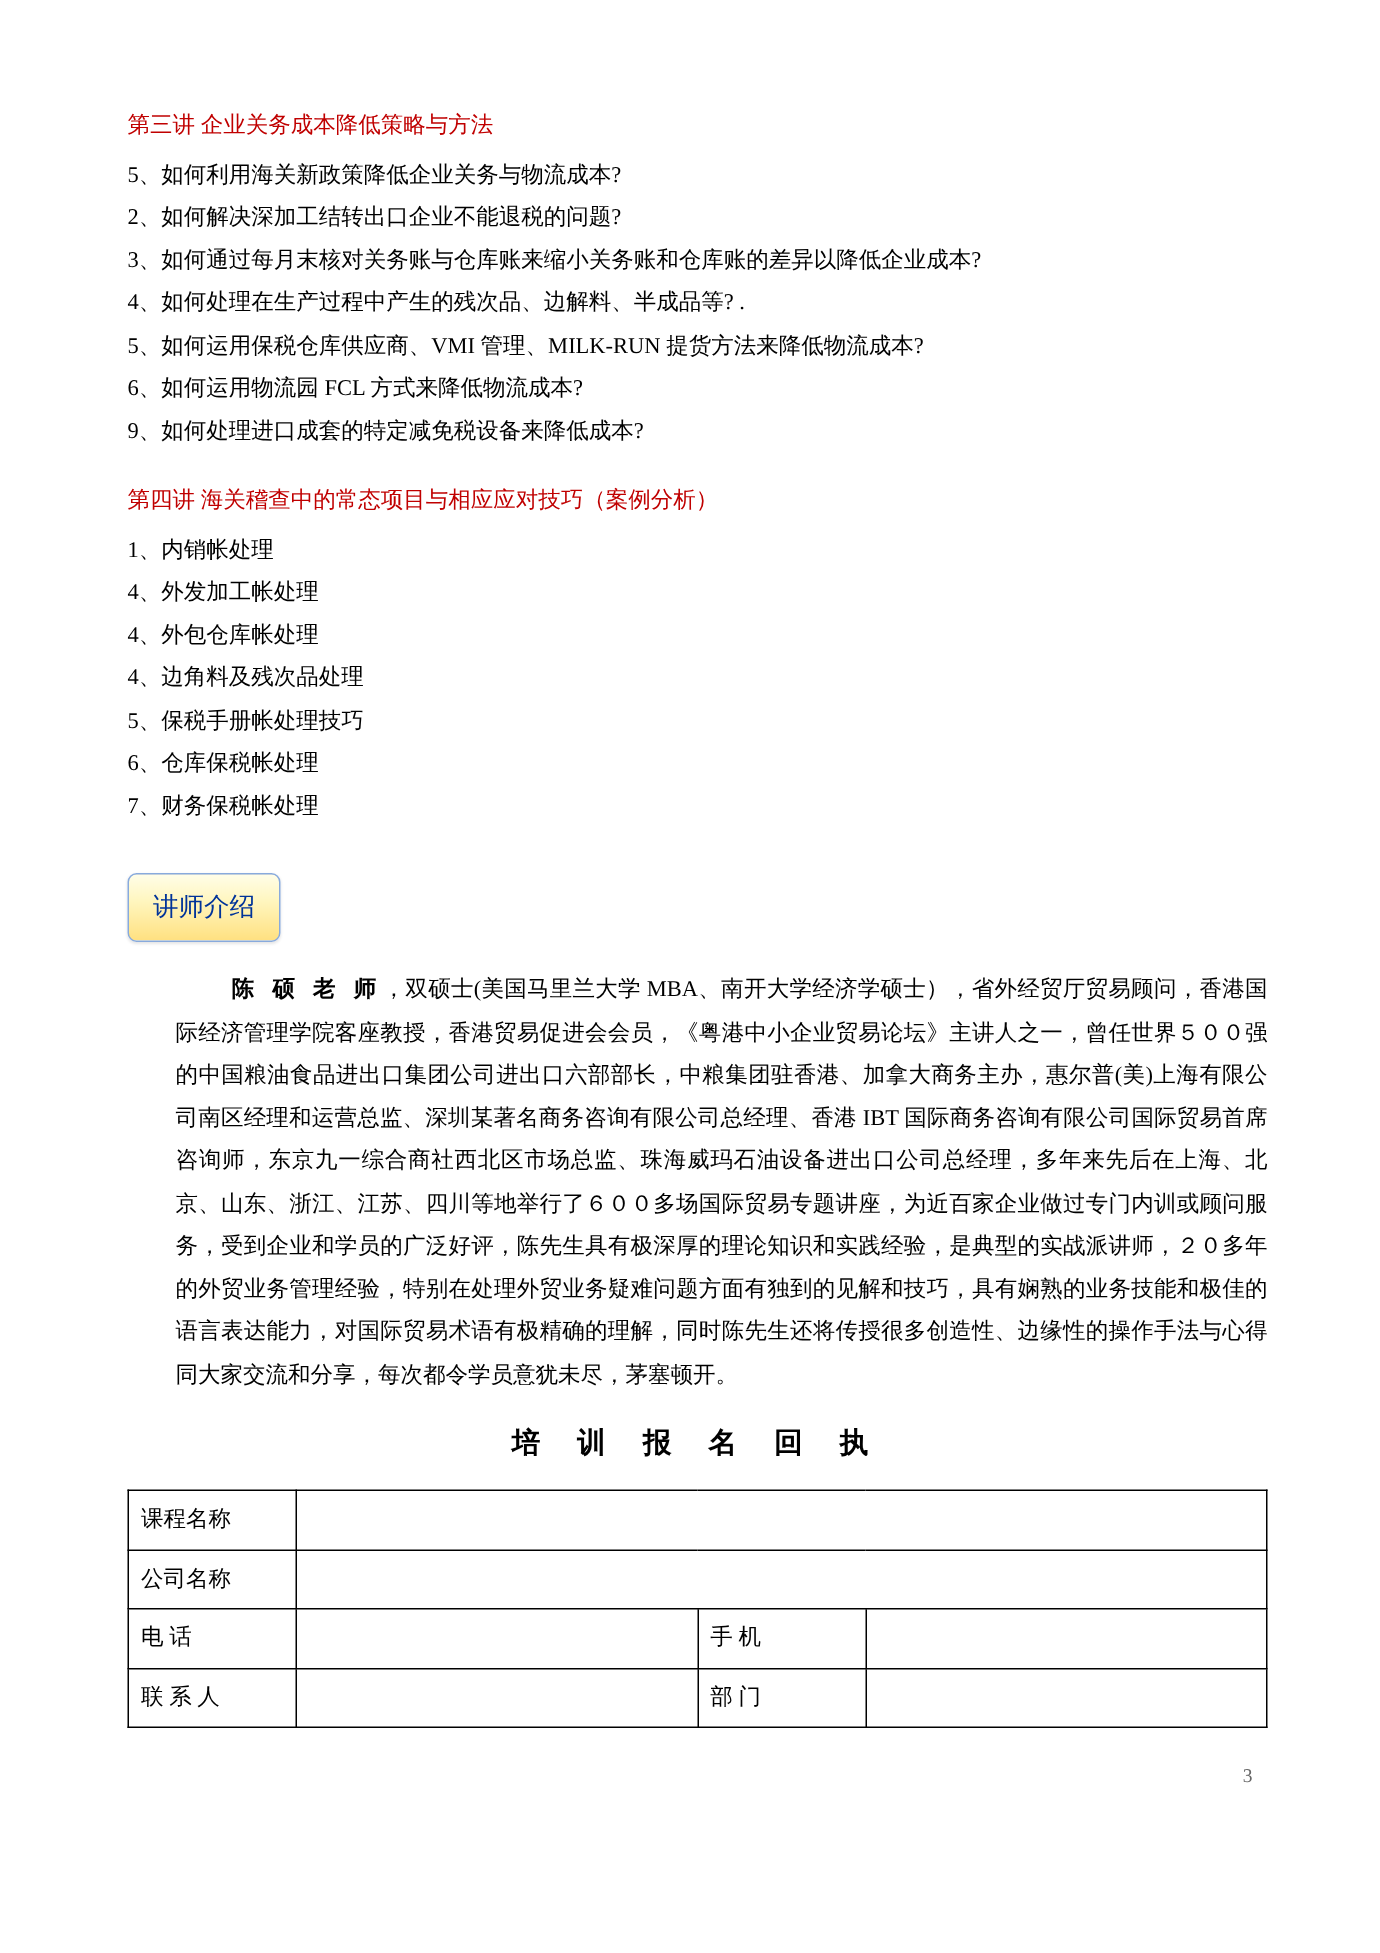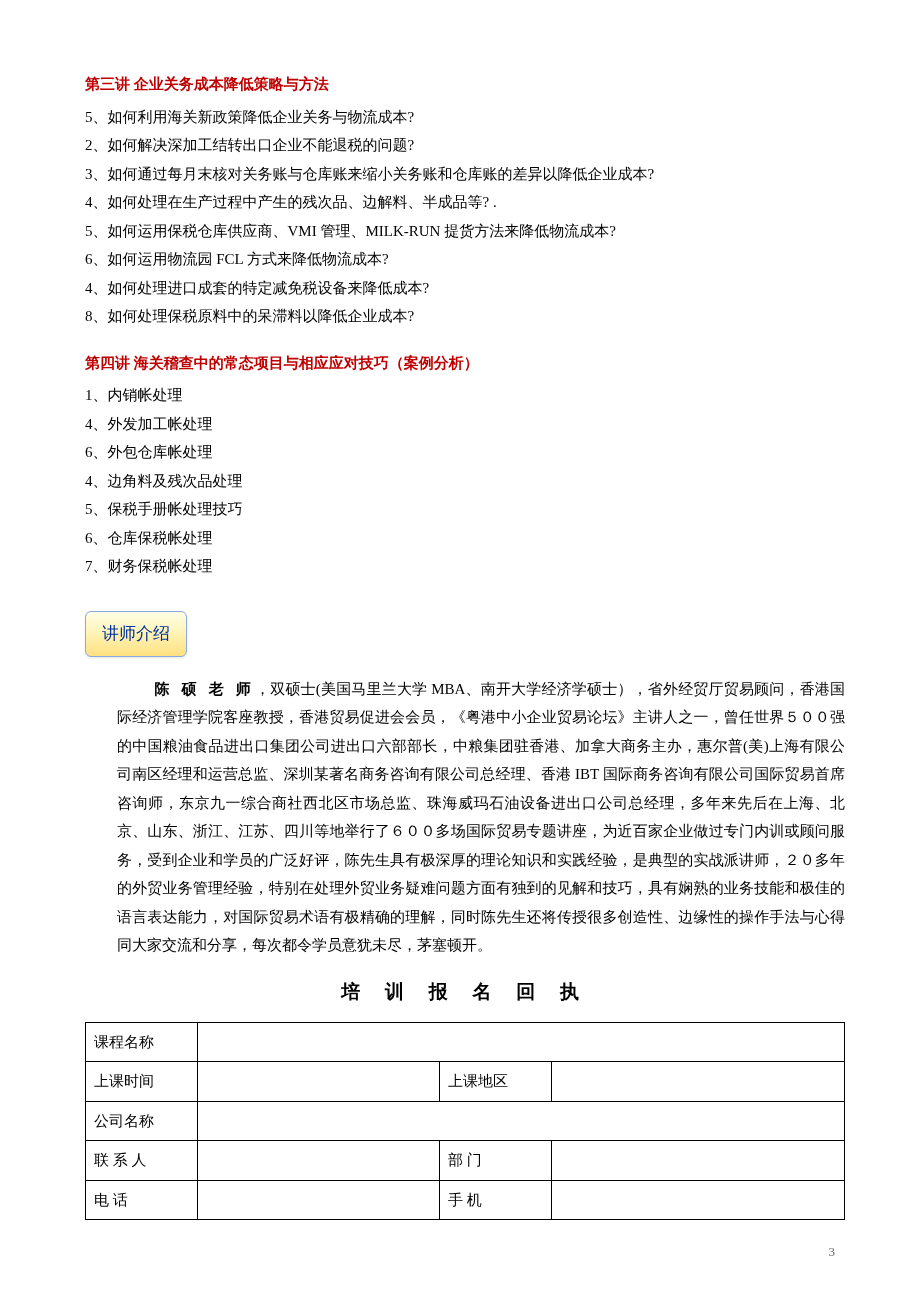--- a/index.html
+++ b/index.html
@@ -8,21 +8,21 @@
       line-height: 1.9;
       color: #000;
       background: #fff;
       margin: 0;
       padding: 60px 75px 40px 85px;
       width: 920px;
       box-sizing: border-box;
     }
     .heading {
       color: #c00000;
-      font-weight: bold;
+      font-weight: normal;
       margin-top: 10px;
       margin-bottom: 4px;
     }
     .item {
       margin: 0;
       padding: 0;
     }
     .section {
       margin-bottom: 18px;
     }
@@ -88,29 +88,28 @@
 
 
 <div class="section">
   <div class="heading">第三讲  企业关务成本降低策略与方法</div>
   <div class="item">5、如何利用海关新政策降低企业关务与物流成本?</div>
   <div class="item">2、如何解决深加工结转出口企业不能退税的问题?</div>
   <div class="item">3、如何通过每月末核对关务账与仓库账来缩小关务账和仓库账的差异以降低企业成本?</div>
   <div class="item">4、如何处理在生产过程中产生的残次品、边解料、半成品等? .</div>
   <div class="item">5、如何运用保税仓库供应商、VMI 管理、MILK-RUN 提货方法来降低物流成本?</div>
   <div class="item">6、如何运用物流园 FCL 方式来降低物流成本?</div>
-  <div class="item">4、如何处理进口成套的特定减免税设备来降低成本?</div>
-  <div class="item">8、如何处理保税原料中的呆滞料以降低企业成本?</div>
+  <div class="item">9、如何处理进口成套的特定减免税设备来降低成本?</div>
 </div>
 
 <div class="section">
   <div class="heading">第四讲  海关稽查中的常态项目与相应应对技巧（案例分析）</div>
   <div class="item">1、内销帐处理</div>
   <div class="item">4、外发加工帐处理</div>
-  <div class="item">6、外包仓库帐处理</div>
+  <div class="item">4、外包仓库帐处理</div>
   <div class="item">4、边角料及残次品处理</div>
   <div class="item">5、保税手册帐处理技巧</div>
   <div class="item">6、仓库保税帐处理</div>
   <div class="item">7、财务保税帐处理</div>
 </div>
 
 <div class="badge">讲师介绍</div>
 
 <div class="bio">
   <span class="name">陈 硕 老 师</span><span>，双硕士(美国马里兰大学 MBA、南开大学经济学硕士），省外经贸厅贸易顾问，香港国际经济管理学院客座教授，香港贸易促进会会员，《粤港中小企业贸易论坛》主讲人之一，曾任世界５００强的中国粮油食品进出口集团公司进出口六部部长，中粮集团驻香港、加拿大商务主办，惠尔普(美)上海有限公司南区经理和运营总监、深圳某著名商务咨询有限公司总经理、香港 IBT 国际商务咨询有限公司国际贸易首席咨询师，东京九一综合商社西北区市场总监、珠海威玛石油设备进出口公司总经理，多年来先后在上海、北京、山东、浙江、江苏、四川等地举行了６００多场国际贸易专题讲座，为近百家企业做过专门内训或顾问服务，受到企业和学员的广泛好评，陈先生具有极深厚的理论知识和实践经验，是典型的实战派讲师，２０多年的外贸业务管理经验，特别在处理外贸业务疑难问题方面有独到的见解和技巧，具有娴熟的业务技能和极佳的语言表达能力，对国际贸易术语有极精确的理解，同时陈先生还将传授很多创造性、边缘性的操作手法与心得同大家交流和分享，每次都令学员意犹未尽，茅塞顿开。</span>
@@ -118,39 +117,33 @@
 
 <div class="form-title">培 训 报 名 回 执</div>
 
 <table class="form">
   <tbody>
       <tr>
     <td class="label">课程名称</td>
     <td colspan="3"></td>
   </tr>
   <tr>
-    <td class="label">上课时间</td>
-    <td style="width:225px;"></td>
-    <td class="label2">上课地区</td>
-    <td></td>
+    <td class="label">公司名称</td>
+    <td colspan="3"></td>
   </tr>
   <tr>
-    <td class="label">公司名称</td>
-    <td colspan="3"></td>
+    <td class="label">电    话</td>
+    <td></td>
+    <td class="label2">手    机</td>
+    <td></td>
   </tr>
   <tr>
     <td class="label">联 系 人</td>
     <td></td>
     <td class="label2">部    门</td>
-    <td></td>
-  </tr>
-  <tr>
-    <td class="label">电    话</td>
-    <td></td>
-    <td class="label2">手    机</td>
     <td></td>
   </tr>
 </tbody>
   </table>
 
 <div class="page-num">3</div>
 
 
 
 

